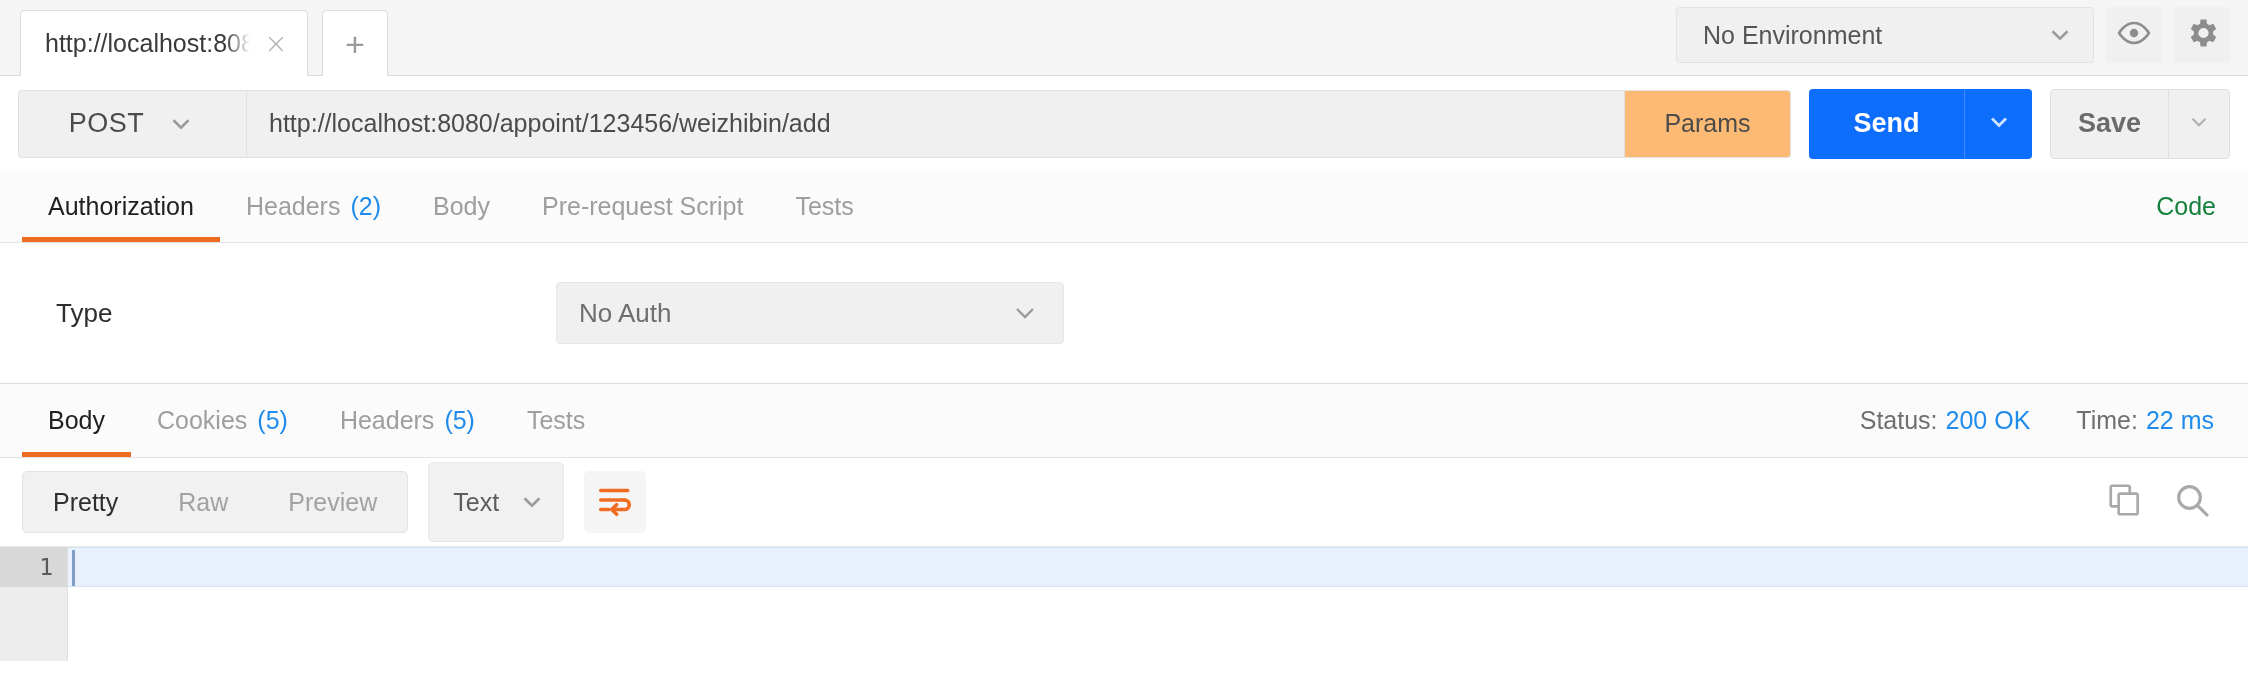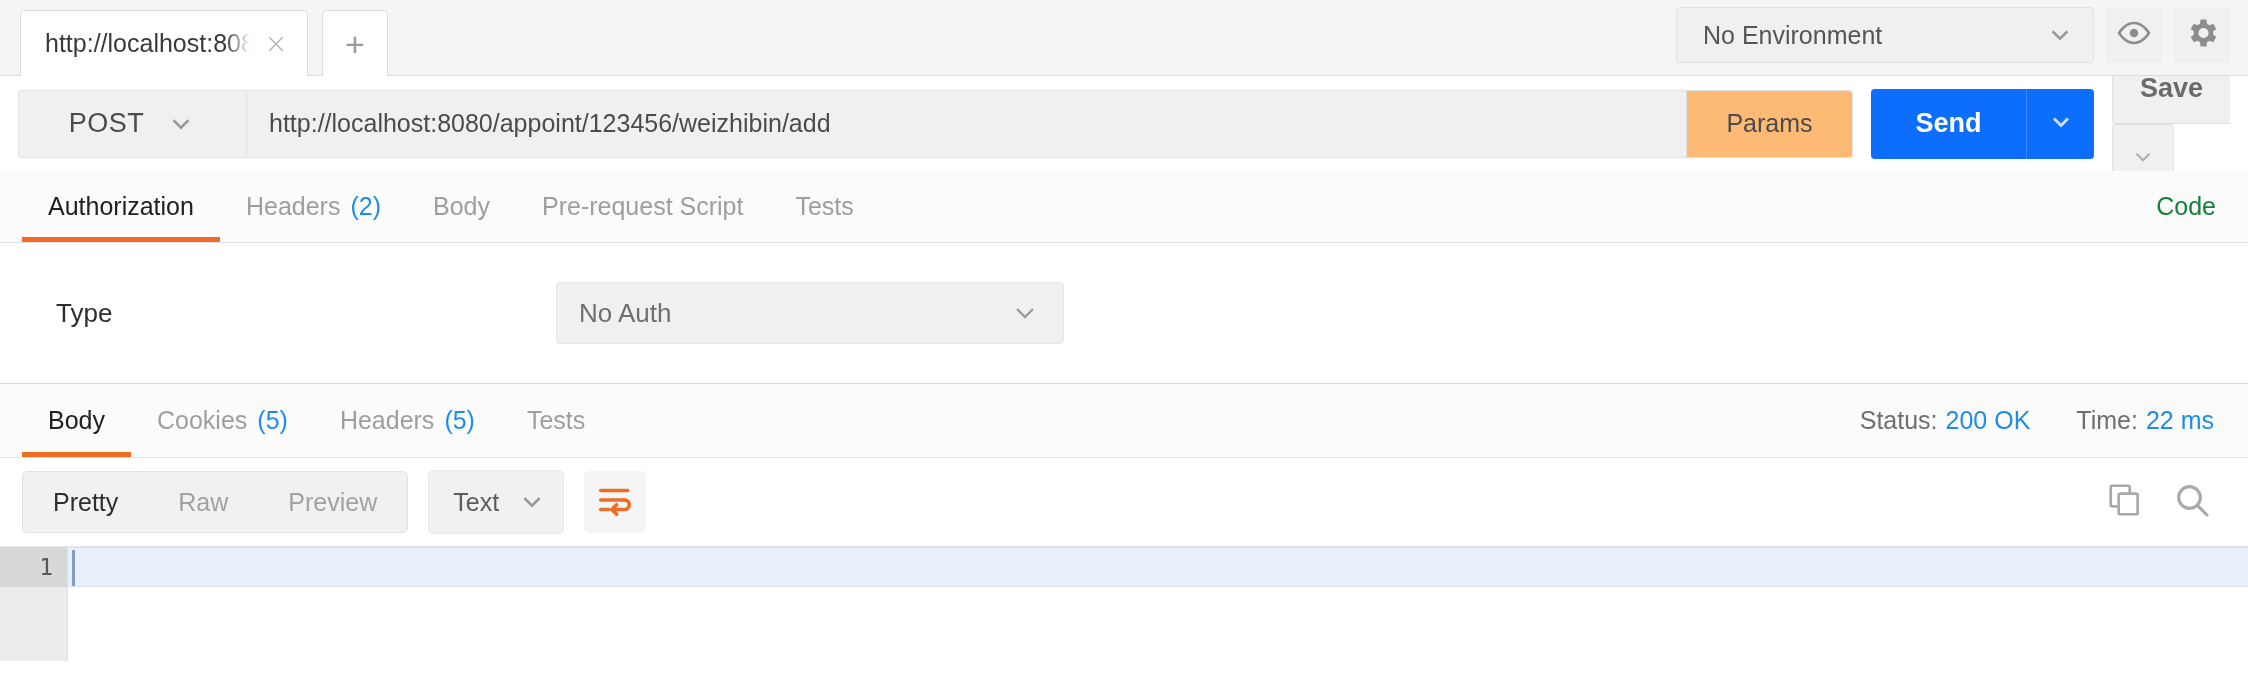--- a/index.html
+++ b/index.html
@@ -150,21 +150,21 @@
     display: flex; align-items: center; justify-content: center;
   }
   .send-label { color: #ffffff; font-size: 27px; font-weight: bold; }
   .send-caret {
     width: 68px; height: 70px;
     background: #0d6efd;
     border-left: 1px solid #3b8bfd;
     display: flex; align-items: center; justify-content: center;
     color: #cfe1ff;
   }
-  .save-group { display: flex; margin-left: 18px; flex-direction: column; }
+  .save-group { display: flex; margin-left: 18px; }
   .save-btn {
     width: 118px; height: 70px;
     background: #f0f0f0;
     border: 1px solid #e0e0e0;
     border-right: none;
     border-top-left-radius: 4px; border-bottom-left-radius: 4px;
     display: flex; align-items: center; justify-content: center;
   }
   .save-label { font-size: 27px; color: #6b6b6b; font-weight: bold; }
   .save-caret {
@@ -269,21 +269,21 @@
   }
   .seg {
     display: flex; align-items: center; justify-content: center;
     padding: 0 30px;
     font-size: 25px;
     color: #a2a2a2;
     text-align: center;
   }
   .seg.active { color: #2e2e2e; }
   .fmt-select {
-    height: 64px;
+    height: 80px;
     min-width: 136px;
     background: #f1f1f1;
     border: 1px solid #e9e9e9;
     border-radius: 5px;
     display: flex; align-items: center;
     padding: 0 14px 0 24px;
     gap: 18px;
   }
   .fmt-label { font-size: 25px; color: #5d5d5d; }
   .fmt-caret { color: #9a9a9a; display: flex; }

